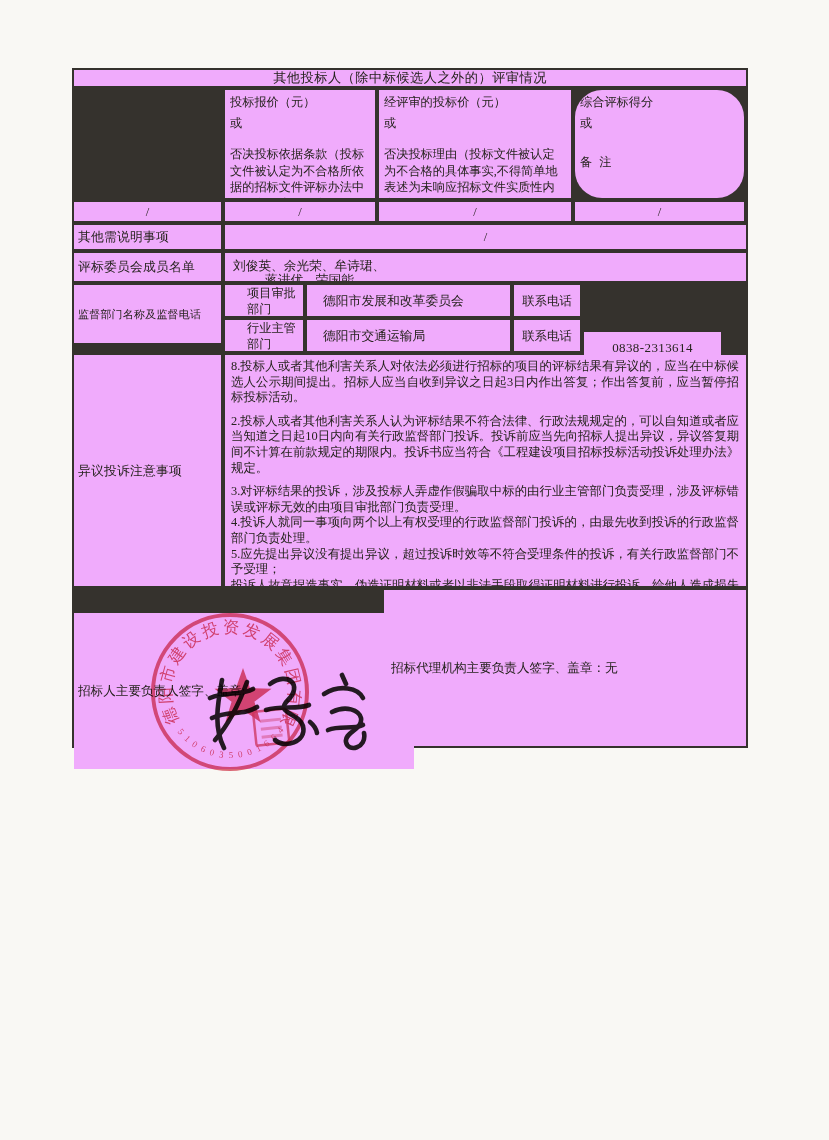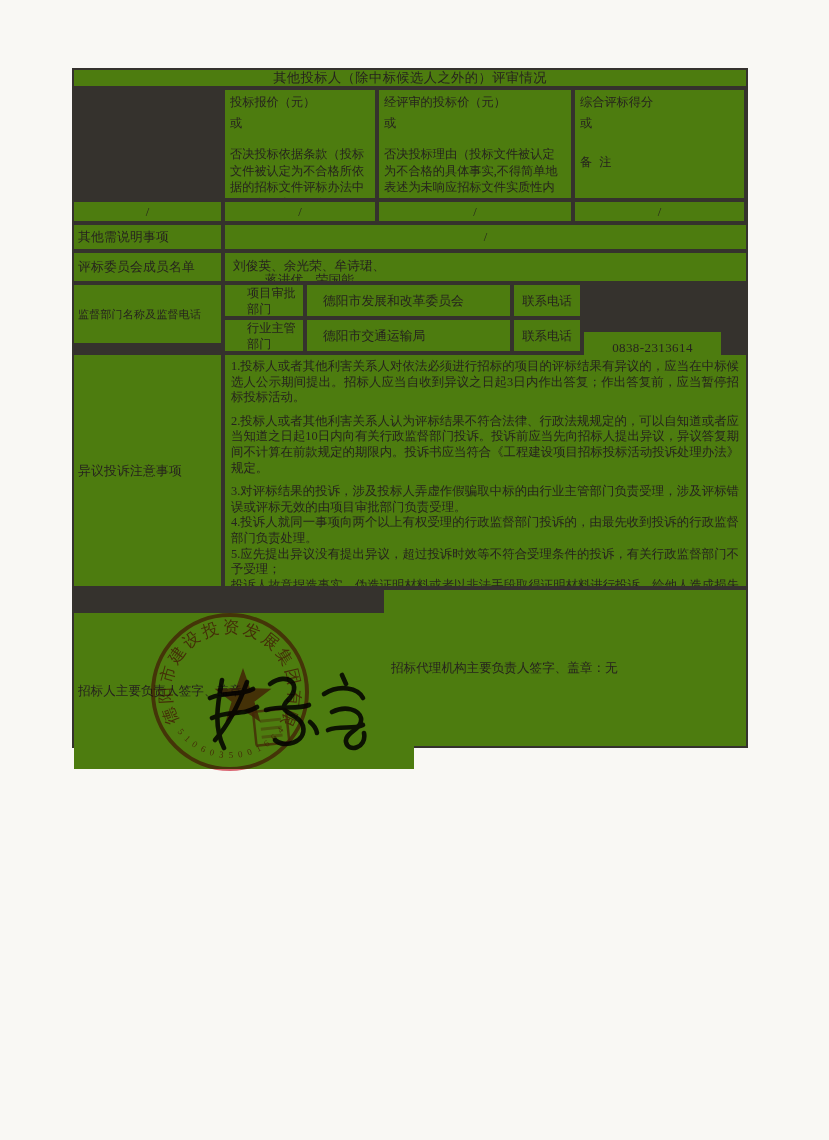--- a/index.html
+++ b/index.html
@@ -12,21 +12,21 @@
     overflow:hidden;
   }
   .page{position:absolute;inset:0;background:#f9f8f4;}
   
   .tbl{
     position:absolute;left:72px;top:68px;width:676px;height:680px;
     background:#35322d;
   }
   .cell{
     position:absolute;
-    background:#4d7c0f;
+    background:#f0abfc;
     overflow:hidden;
     box-sizing:border-box;
     font-size:12.6px;
     line-height:16px;
   }
   .vcenter{display:flex;align-items:center;}
   .hcenter{display:flex;align-items:center;justify-content:center;}
   .title-cell{font-size:13.2px;letter-spacing:.5px;}
   .rowlabel{padding-left:4px;font-size:12.8px;letter-spacing:.2px;}
   .hdr{padding:4px 5px;font-size:12.2px;line-height:16.5px;}
@@ -63,21 +63,21 @@
       <div class="or">或</div>
       <div>否决投标依据条款（投标文件被认定为不合格所依据的招标文件评标办法中的评审因素和评审标准的条款）</div>
     </div>
 
     <div class="cell hdr" style="left:307px;top:22px;width:192px;height:108px;">
       <div>经评审的投标价（元）</div>
       <div class="or">或</div>
       <div>否决投标理由（投标文件被认定为不合格的具体事实,不得简单地表述为未响应招标文件实质性内容、某处有问题等）</div>
     </div>
 
-    <div class="cell hdr" style="left:503px;top:22px;width:169px;height:108px;">
+    <div class="cell hdr" style="left:503px;top:22px;width:169px;height:108px;border-radius:27px;">
       <div>综合评标得分</div>
       <div class="or">或</div>
       <div class="note">备  注</div>
     </div>
 
     <div class="cell hcenter slash" style="left:2px;top:134px;width:147px;height:19px;">/</div>
     <div class="cell hcenter slash" style="left:153px;top:134px;width:150px;height:19px;">/</div>
     <div class="cell hcenter slash" style="left:307px;top:134px;width:192px;height:19px;">/</div>
     <div class="cell hcenter slash" style="left:503px;top:134px;width:169px;height:19px;">/</div>
 
@@ -96,21 +96,21 @@
     <div class="cell vcenter sup-name" style="left:235px;top:217px;width:203px;height:31px;">德阳市发展和改革委员会</div>
     <div class="cell hcenter sup-phlabel" style="left:442px;top:217px;width:66px;height:31px;">联系电话</div>
 
     <div class="cell vcenter sup-type" style="left:153px;top:252px;width:78px;height:31px;">行业主管部门</div>
     <div class="cell vcenter sup-name" style="left:235px;top:252px;width:203px;height:31px;">德阳市交通运输局</div>
     <div class="cell hcenter sup-phlabel" style="left:442px;top:252px;width:66px;height:31px;">联系电话</div>
     <div class="cell hcenter sup-phone" style="left:512px;top:264px;width:137px;height:31px;">0838-2313614</div>
 
     <div class="cell vcenter rowlabel" style="left:2px;top:287px;width:147px;height:231px;">异议投诉注意事项</div>
     <div class="cell objtext" style="left:153px;top:287px;width:521px;height:231px;">
-      <p class="gap">1.投标人或者其他利害关系人对依法必须进行招标的项目的评标结果有异议的，应当在中标候选人公示期间提出。招标人应当自收到异议之日起3日内作出答复；作出答复前，应当暂停招标投标活动。</p>
+      <p class="gap">8.投标人或者其他利害关系人对依法必须进行招标的项目的评标结果有异议的，应当在中标候选人公示期间提出。招标人应当自收到异议之日起3日内作出答复；作出答复前，应当暂停招标投标活动。</p>
       <p class="gap">2.投标人或者其他利害关系人认为评标结果不符合法律、行政法规规定的，可以自知道或者应当知道之日起10日内向有关行政监督部门投诉。投诉前应当先向招标人提出异议，异议答复期间不计算在前款规定的期限内。投诉书应当符合《工程建设项目招标投标活动投诉处理办法》规定。</p>
       <p>3.对评标结果的投诉，涉及投标人弄虚作假骗取中标的由行业主管部门负责受理，涉及评标错误或评标无效的由项目审批部门负责受理。</p>
       <p>4.投诉人就同一事项向两个以上有权受理的行政监督部门投诉的，由最先收到投诉的行政监督部门负责处理。</p>
       <p>5.应先提出异议没有提出异议，超过投诉时效等不符合受理条件的投诉，有关行政监督部门不予受理；</p>
       <p>投诉人故意捏造事实、伪造证明材料或者以非法手段取得证明材料进行投诉，给他人造成损失的，依法承担赔偿责任。</p>
     </div>
 
     <div class="cell vcenter siglabel" style="left:2px;top:522px;width:340px;height:156px;padding-left:4px;margin-top:23px;">招标人主要负责人签字、盖章:</div>
     <div class="cell vcenter siglabel" style="left:312px;top:522px;width:362px;height:156px;padding-left:7px;">招标代理机构主要负责人签字、盖章：无</div>
 

